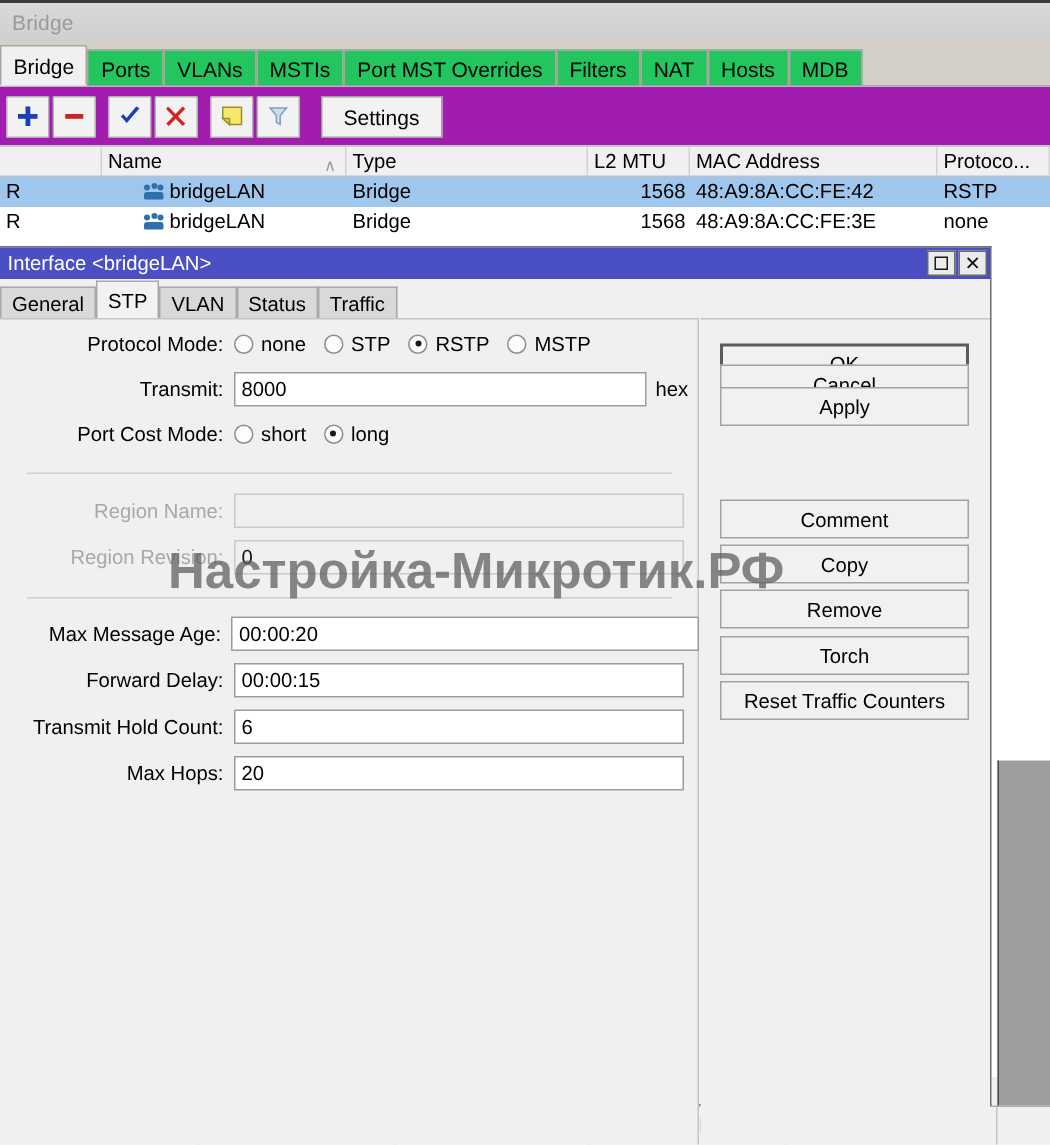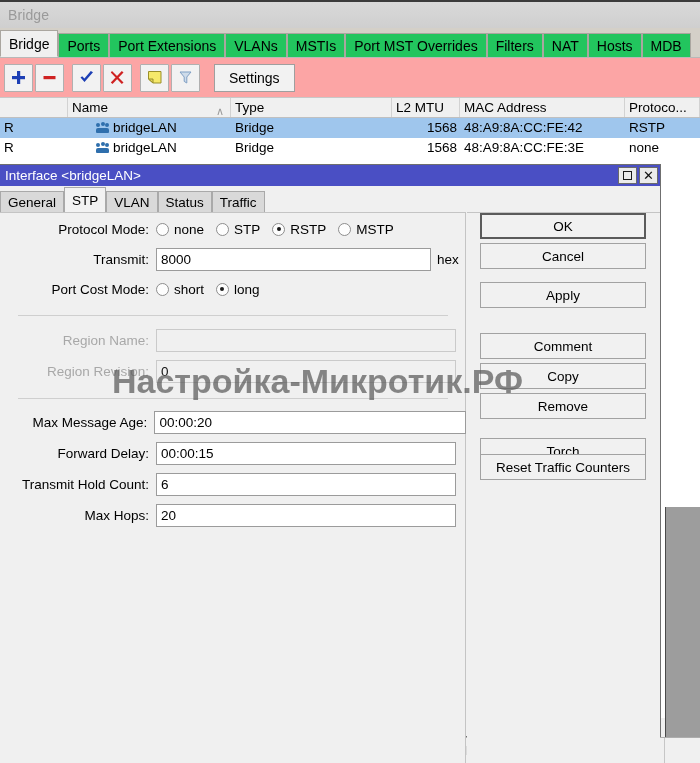--- a/index.html
+++ b/index.html
@@ -71,21 +71,21 @@
     border-bottom: 1px solid #f0f0f0;
     position: relative;
     z-index: 2;
   }
 
   
   #toolbar {
     position: absolute;
     left: 0; top: 55px;
     width: 700px; height: 40px;
-    background: #fca5a5;
+    background: #a21caf;
     border-top: 1px solid #b8b8b8;
     display: flex;
     align-items: center;
     padding-left: 4px;
     box-sizing: border-box;
   }
   .tbtn {
     width: 29px; height: 28px;
     margin-right: 2px;
     background: #f2f2f2;
@@ -399,21 +399,20 @@
 
 <div id="app-window">
 
   <div id="win-titlebar">
     <span id="win-title">Bridge</span>
   </div>
 
   <div id="tabstrip">
       <div class="wtab active">Bridge</div>
       <div class="wtab">Ports</div>
-      <div class="wtab">Port Extensions</div>
       <div class="wtab">VLANs</div>
       <div class="wtab">MSTIs</div>
       <div class="wtab">Port MST Overrides</div>
       <div class="wtab">Filters</div>
       <div class="wtab">NAT</div>
       <div class="wtab">Hosts</div>
       <div class="wtab">MDB</div>
     </div>
 
   <div id="toolbar">
@@ -566,27 +565,27 @@
       </div>
 
       <div class="frow" style="top:290px;">
         <span class="flabel">Max Hops:</span>
         <span class="finput" style="width:300px;">20</span>
       </div>
 
     </div>
 
     <div id="dlg-right">
-        <div class="dbtn primary" style="top: 0px;">OK</div>
+        <div class="dbtn primary" style="top: 16px;">OK</div>
         <div class="dbtn" style="top: 30px;">Cancel</div>
-        <div class="dbtn" style="top: 69px;">Apply</div>
+        <div class="dbtn" style="top: 45px;">Apply</div>
         <div class="dbtn" style="top: 120px;">Comment</div>
         <div class="dbtn" style="top: 150px;">Copy</div>
         <div class="dbtn" style="top: 180px;">Remove</div>
-        <div class="dbtn" style="top: 225px;">Torch</div>
+        <div class="dbtn" style="top: 211px;">Torch</div>
         <div class="dbtn" style="top: 241px;">Reset Traffic Counters</div>
       </div>
 
   </div>
 
   <div id="watermark">Настройка-Микротик.РФ</div>
 
 <div class="lrow sel" style="top: 116px;">
       <div class="lcell" style="width: 68px;">R</div>
       <div class="lcell" style="width: 163px; padding-left: 28px;"><span class="bridgeicon"><i class="bi1"></i><i class="bi2"></i><i class="bi3"></i><i class="bi4"></i></span><span>bridgeLAN</span></div>

